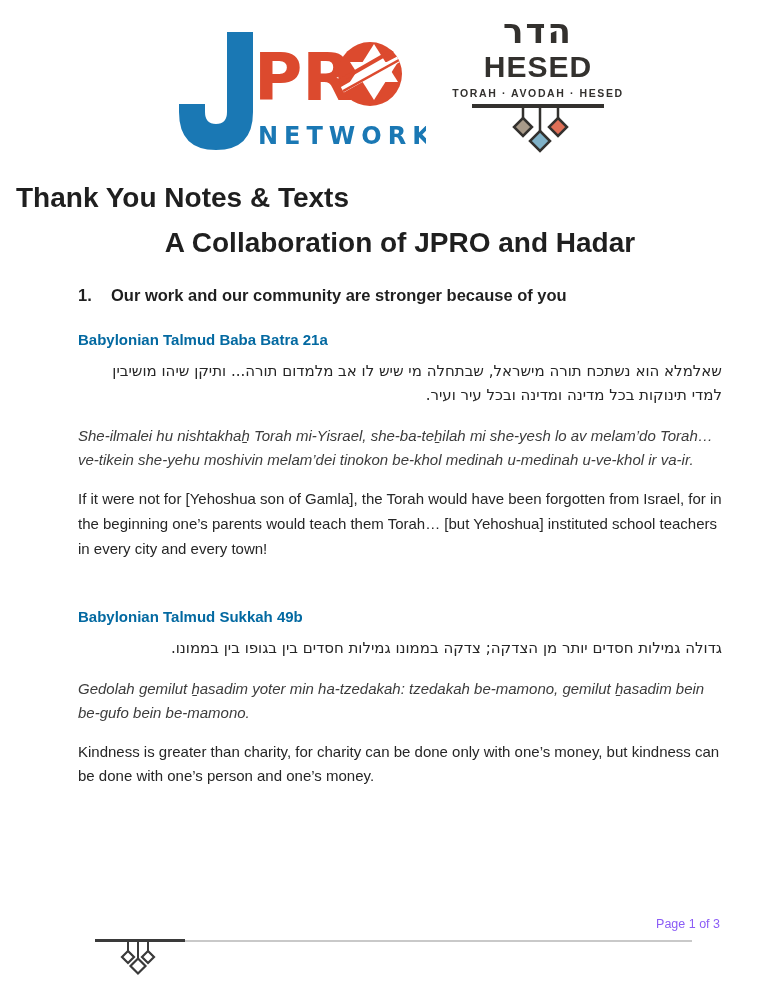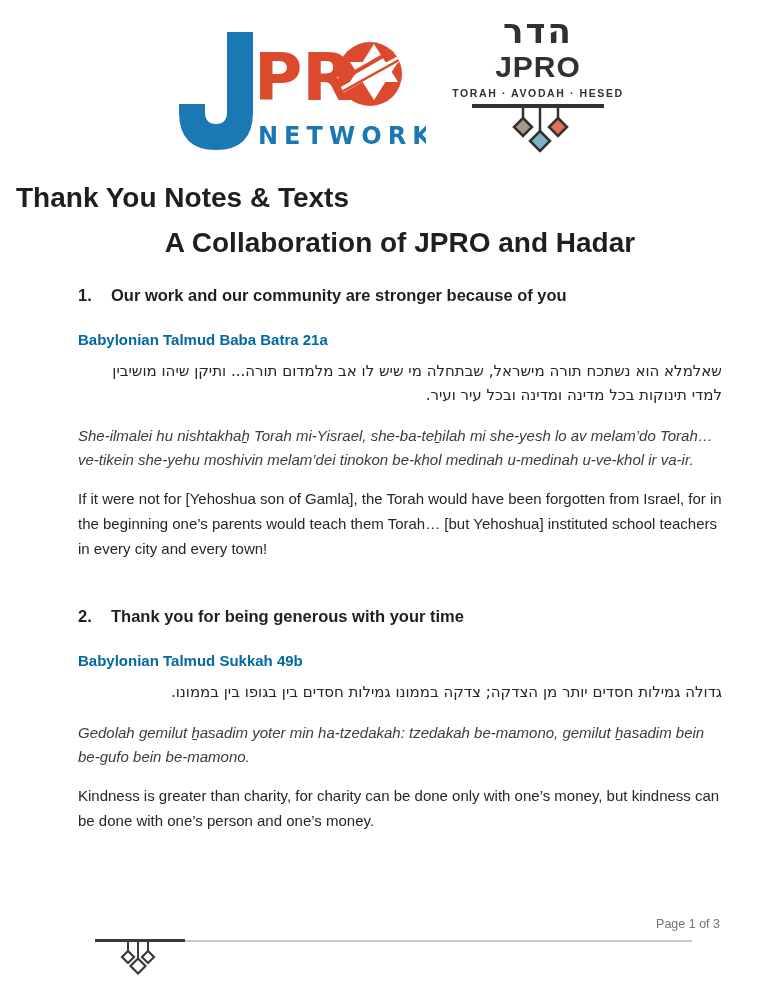--- a/index.html
+++ b/index.html
@@ -69,21 +69,21 @@
     font-style:italic;font-size:15px;line-height:1.6;color:#3c3c3c;
     margin:17px 0 0 0;
   }
   .english{
     font-size:15px;line-height:1.65;
     margin:15px 0 0 0;
   }
   
   .page-number{
     position:absolute;top:917px;right:64px;
-    font-size:12.5px;color:#737373;
+    font-size:12.5px;color:#8b5cf6;
   }
   .footer-rule{
     position:absolute;top:939px;left:95px;width:597px;height:3px;
     display:flex;align-items:center;
   }
   .footer-rule .dark{width:90px;height:3px;background:#3a3a3a;}
   .footer-rule .light{flex:1;height:2px;background:#c9c9c9;}
   .footer-ornament{position:absolute;left:112px;top:941px;}
 </style>
 </head>
@@ -113,21 +113,21 @@
             <line x1="158" y1="56" x2="228" y2="16" stroke="#dc4a2e" stroke-width="4"></line>
             <line x1="162" y1="66" x2="232" y2="27" stroke="#dc4a2e" stroke-width="2.5"></line>
           </g>
         </g>
         <text x="82" y="116" font-size="24" font-weight="bold" fill="#1a78b4" letter-spacing="6" font-family="DejaVu Sans, sans-serif">NETWORK</text>
       </svg>
     </div>
 
     <div class="hadar">
       <div class="hadar-heb">הדר</div>
-      <div class="hadar-name">JPRO</div>
+      <div class="hadar-name">HESED</div>
       <div class="hadar-tagline">TORAH · AVODAH · HESED</div>
       <svg class="hadar-ornament" width="140" height="58" viewBox="0 0 140 58">
         <line x1="4" y1="4" x2="136" y2="4" stroke="#33312e" stroke-width="4"></line>
         <line x1="55" y1="5" x2="55" y2="17" stroke="#33312e" stroke-width="2.5"></line>
         <line x1="72" y1="5" x2="72" y2="30" stroke="#33312e" stroke-width="2.5"></line>
         <line x1="90" y1="5" x2="90" y2="17" stroke="#33312e" stroke-width="2.5"></line>
         <path d="M55,16 L64,25 L55,34 L46,25 Z" fill="#a89a89" stroke="#33312e" stroke-width="2.5"></path>
         <path d="M90,16 L99,25 L90,34 L81,25 Z" fill="#df7057" stroke="#33312e" stroke-width="2.5"></path>
         <path d="M72,29 L82,39 L72,49 L62,39 Z" fill="#80b2c8" stroke="#33312e" stroke-width="2.5"></path>
       </svg>
@@ -141,21 +141,20 @@
 
     <section class="sec">
       <h3 class="sec-heading"><span class="sec-num">1.</span><span>Our work and our community are stronger because of you</span></h3>
       <p class="source">Babylonian Talmud Baba Batra 21a</p>
       <p class="hebrew" dir="rtl">שאלמלא הוא נשתכח תורה מישראל, שבתחלה מי שיש לו אב מלמדום תורה... ותיקן שיהו מושיבין למדי תינוקות בכל מדינה ומדינה ובכל עיר ועיר.</p>
       <p class="translit">She-ilmalei hu nishtakhaẖ Torah mi-Yisrael, she-ba-teẖilah mi she-yesh lo av melam’do Torah… ve-tikein she-yehu moshivin melam’dei tinokon be-khol medinah u-medinah u-ve-khol ir va-ir.</p>
       <p class="english">If it were not for [Yehoshua son of Gamla], the Torah would have been forgotten from Israel, for in the beginning one’s parents would teach them Torah… [but Yehoshua] instituted school teachers in every city and every town!</p>
     </section>
 
     <section class="sec">
-      <h3 class="sec-heading"><span class="sec-num">2.</span><span>Thank you for being generous with your time</span></h3>
       <p class="source">Babylonian Talmud Sukkah 49b</p>
       <p class="hebrew" dir="rtl">גדולה גמילות חסדים יותר מן הצדקה; צדקה בממונו גמילות חסדים בין בגופו בין בממונו.</p>
       <p class="translit">Gedolah gemilut ẖasadim yoter min ha-tzedakah: tzedakah be-mamono, gemilut ẖasadim bein be-gufo bein be-mamono.</p>
       <p class="english">Kindness is greater than charity, for charity can be done only with one’s money, but kindness can be done with one’s person and one’s money.</p>
     </section>
 
   </div>
 
   <div class="page-number">Page 1 of 3</div>
   <div class="footer-rule">

